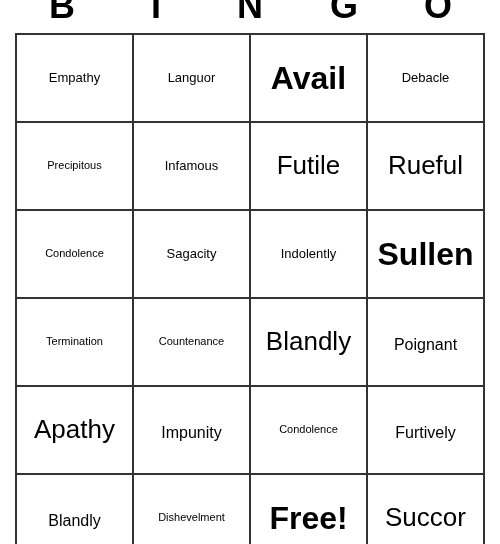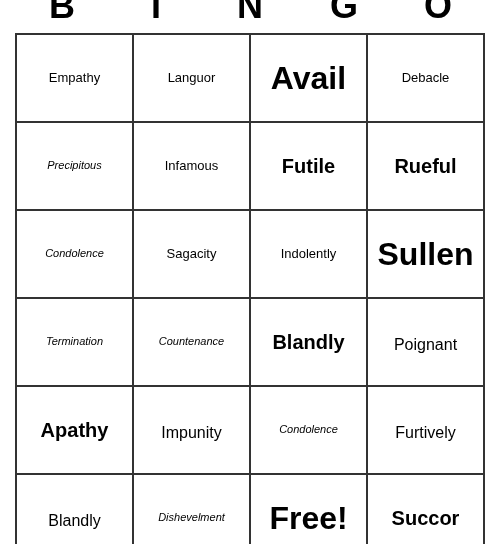--- a/index.html
+++ b/index.html
@@ -67,32 +67,31 @@
     .size-normal {
       font-size: 13px;
     }
 
     .size-medium {
       font-size: 16px;
       margin-top: 6px;
     }
 
     .size-large {
-      font-size: 20px;
-      font-weight: bold;
+      font-size: 26px;
+      font-weight: normal;
     }
 
     .size-xlarge {
       font-size: 32px;
       font-weight: bold;
     }
 
     .size-small {
       font-size: 11px;
-      font-style: italic;
     }
   </style>
 </head>
 <body>
 
 <div class="bingo-container">
   <div class="bingo-header">
   <div class="header-cell">B</div>
       <div class="header-cell">I</div>
       <div class="header-cell">N</div>

